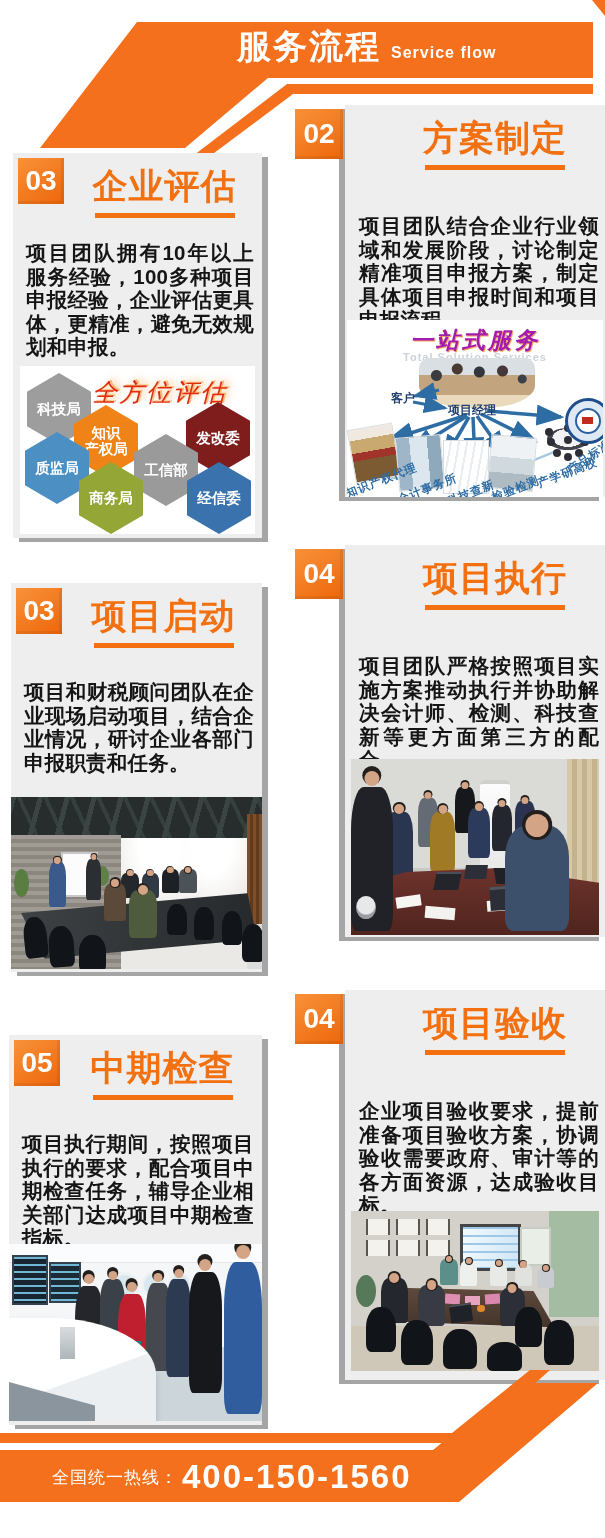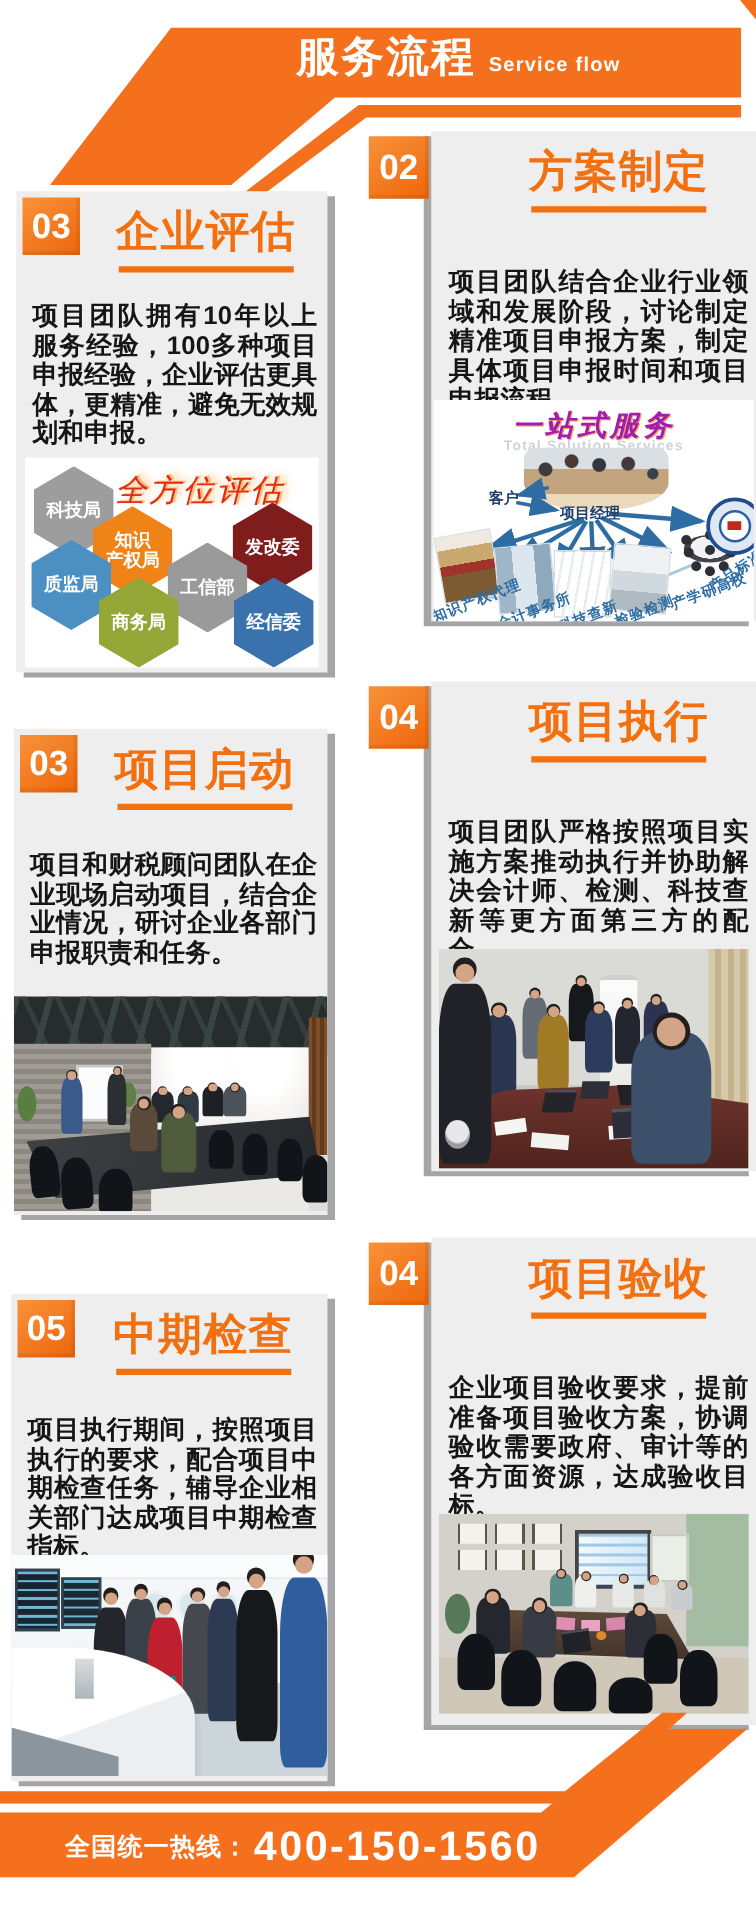--- a/index.html
+++ b/index.html
@@ -17,21 +17,21 @@
     clip-path:polygon(287px 84px,593px 84px,593px 94px,293px 94px,198px 165px,181px 165px);}
   .hdr-text{position:absolute;left:237px;top:28px;display:flex;align-items:flex-end;color:#fff;}
   .hdr-zh{font-size:34px;font-weight:bold;letter-spacing:2px;line-height:1.1;}
   .hdr-en{font-size:16px;font-weight:bold;margin:0 0 3px 10px;letter-spacing:1px;}
 
   .ftr-stripe{position:absolute;left:0;top:1360px;width:605px;height:150px;background:#f4701d;
     clip-path:polygon(0px 73px,452px 73px,530px 10px,550px 10px,468px 83px,0px 83px);}
   .ftr-band{position:absolute;left:0;top:1360px;width:605px;height:178px;background:#f4701d;
     clip-path:polygon(0px 90px,433px 90px,515px 23px,598px 23px,459px 142px,0px 142px);}
   .ftr-text{position:absolute;left:52px;top:1456px;display:flex;align-items:center;color:#fff;height:42px;}
-  .ftr-label{font-size:20px;font-weight:bold;letter-spacing:1px;}
+  .ftr-label{font-size:17px;font-weight:normal;letter-spacing:1px;}
   .ftr-number{font-size:33px;font-weight:bold;letter-spacing:2px;margin-left:4px;}
 
   
   .card{position:absolute;background:#efeeee;}
   .card.left{box-shadow:6px 4px 0 #a5a5a5;}
   .card.right{box-shadow:-6px 4px 0 #a5a5a5;}
   .c1{left:13px;top:153px;width:249px;height:385px;}
   .c2{left:345px;top:105px;width:260px;height:392px;}
   .c3{left:11px;top:583px;width:251px;height:389px;}
   .c4{left:345px;top:545px;width:260px;height:392px;}

